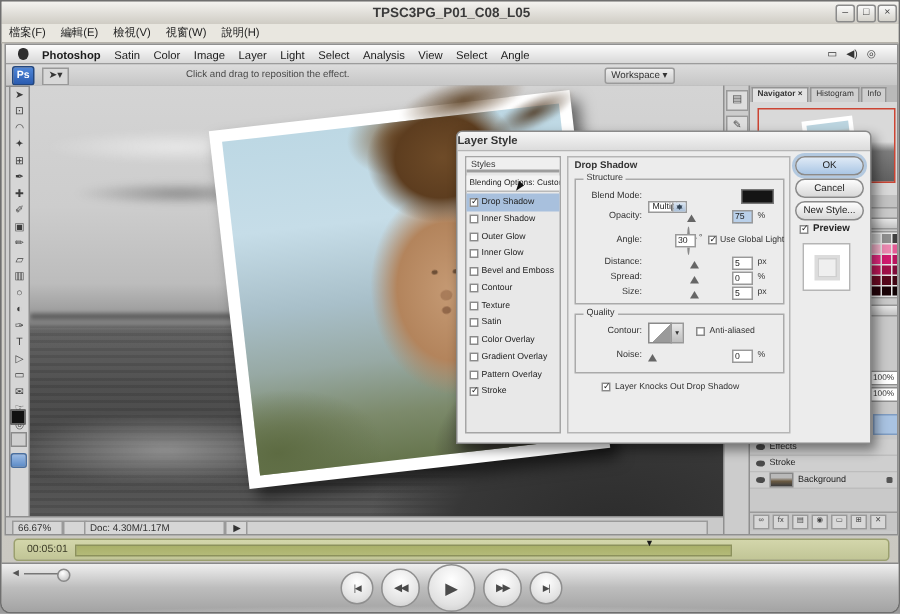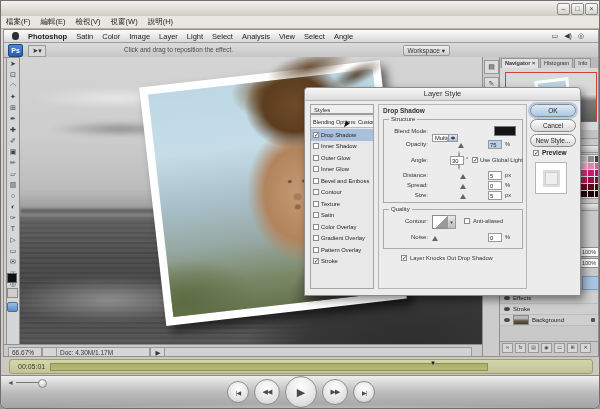--- a/index.html
+++ b/index.html
@@ -93,21 +93,21 @@
   .lrow .eye{width:6px;height:4px;border-radius:50%;background:#4a4a4a;flex:0 0 auto;}
   .lrow.locked .lock{display:inline-block;}
   .lock{display:none;width:4px;height:4px;background:#555;border-radius:1px;margin-left:auto;margin-right:6px;}
   .lthumb{width:14px;height:8px;background:linear-gradient(180deg,#b9b9b9 30%,#6b5b43 60%,#3c3c3c);border:1px solid #888;}
   .lbtns{display:flex;gap:2px;padding:1px 2px;background:#c6c6c6;border-top:1px solid #9a9a9a;}
   .lbtn{width:9px;height:8px;border:1px solid #999;background:#d8d8d8;font-size:5px;line-height:7px;text-align:center;color:#444;}
   .selfrag{background:#a9c3e2;border:1px solid #7e9cc2;}
   
   #dialog{left:300px;top:57px;width:275px;height:207px;background:#ececec;border:1px solid #8a8a8a;
     box-shadow:3px 4px 8px rgba(0,0,0,.45);border-radius:4px 4px 0 0;}
-  .dlg-title{left:0;top:0;width:100%;height:12px;text-align:center;font-size:7.5px;font-weight:normal;color:#333;
+  .dlg-title{left:0;top:0;width:100%;height:12px;font-size:7.5px;font-weight:bold;color:#333;
     background:linear-gradient(#f6f6f6,#dcdcdc);border-bottom:1px solid #b5b5b5;line-height:12px;border-radius:4px 4px 0 0;}
   .styles-col{left:5px;top:16px;width:62px;height:183px;border:1px solid #a5a5a5;background:#e8e8e8;}
   .shead{left:0;top:0;width:100%;height:10px;border-bottom:2px double #9e9e9e;font-size:6px;line-height:10px;padding-left:3px;box-sizing:border-box;color:#333;background:#efefef;}
   .blendopt{left:0;top:12px;width:100%;height:11px;border-bottom:1px solid #b9b9b9;font-size:5.5px;line-height:11px;padding-left:2px;box-sizing:border-box;background:#f3f3f3;color:#222;white-space:nowrap;overflow:hidden;}
   .stylelist{left:0;top:24px;width:100%;}
   .srow{display:flex;align-items:center;gap:2px;height:11.5px;padding-left:2px;font-size:5.8px;color:#222;white-space:nowrap;overflow:hidden;}
   .srow.sel{background:#a8c0dd;}
   .chk{width:6px;height:6px;background:#fff;border:1px solid #8a8a8a;font-size:6px;line-height:6px;text-align:center;color:#222;flex:0 0 auto;display:inline-block;box-sizing:border-box;}
   .chk.on::before{content:"✓";position:relative;top:-1px;}
   .main-col{left:73px;top:16px;width:147px;height:183px;border:1px solid #b5b5b5;background:#ececec;}
@@ -157,20 +157,21 @@
   .volline{width:28px;height:1px;background:#777;position:relative;}
   .volknob{position:absolute;left:22px;top:-3px;width:7px;height:7px;border-radius:50%;border:1px solid #888;
     background:radial-gradient(circle at 40% 30%,#fff,#bbb);}
 </style>
 </head>
 <body>
 
 <div id="stage">
 
   <div class="abs titlebar">
+    <div class="abs title">TPSC3PG_P01_C08_L05</div>
     <div class="abs" style="right:3px;top:2px;display:flex;gap:1px;">
       <span class="wbtn">–</span>
       <span class="wbtn">□</span>
       <span class="wbtn">×</span>
     </div>
   </div>
 
   <div class="abs menubar">
 
   <span>檔案(F)</span>

